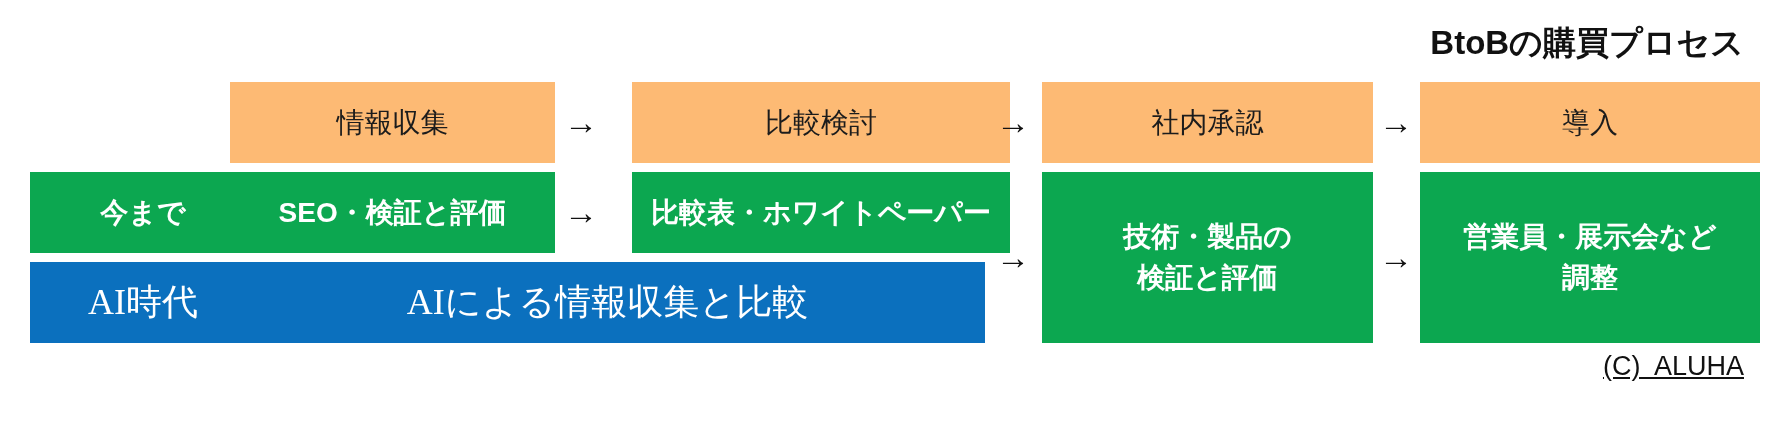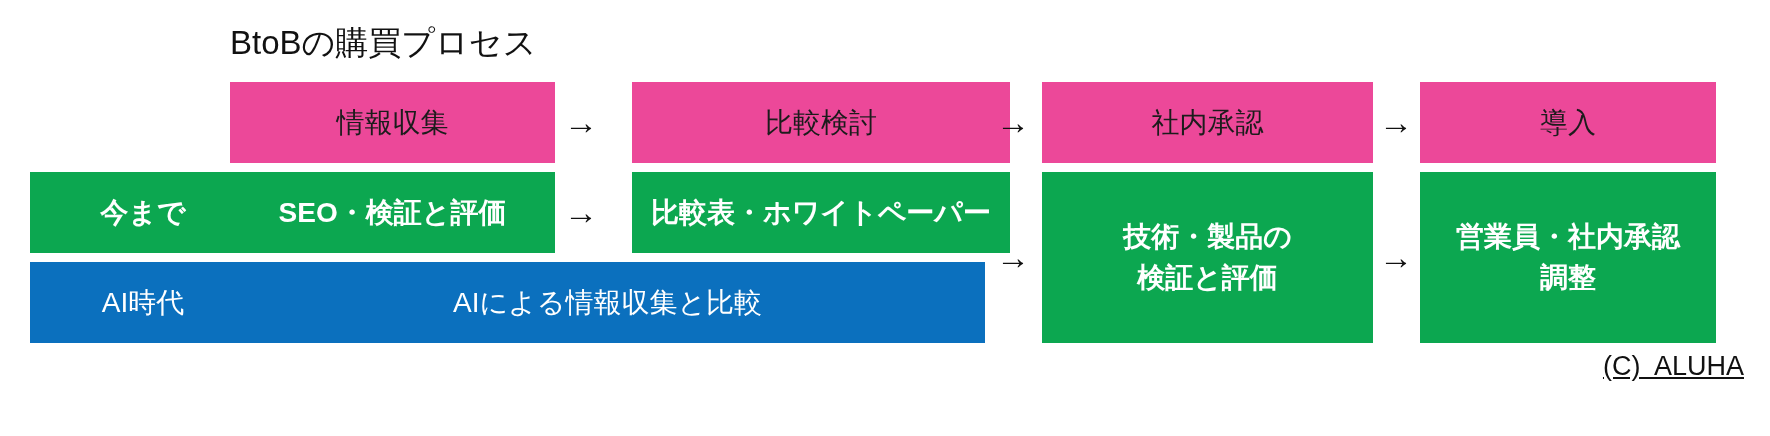--- a/index.html
+++ b/index.html
@@ -14,54 +14,55 @@
     height: 436px;
     background: #ffffff;
     overflow: hidden;
   }
   .title {
     position: absolute;
     left: 230px;
     width: 1514px;
     top: 20px;
     height: 46px;
-    text-align: left;
+    text-align: right;
     font-size: 33px;
     color: #111111;
     line-height: 46px;
-    font-weight: 400;
+    font-weight: 700;
   }
   .box {
     position: absolute;
     display: flex;
     flex-direction: column;
     align-items: center;
     justify-content: center;
     text-align: center;
     box-sizing: border-box;
   }
   .stage {
     top: 82px;
     height: 81px;
-    background: #ec4899;
+    background: #fdba74;
     color: #1c1c1c;
     font-size: 28px;
     font-weight: 400;
   }
   .green {
     background: #0ca750;
     color: #ffffff;
     font-size: 28px;
     font-weight: 700;
   }
   .blue {
     background: #0b70be;
     color: #ffffff;
-    font-size: 28px;
+    font-size: 36px;
     font-weight: 400;
+    font-family: Liberation Serif, serif;
   }
   .row-era { top: 172px; height: 81px; }
   .row-ai  { top: 262px; height: 81px; }
   .merged  { top: 172px; height: 171px; line-height: 1.45; }
   .arrow {
     position: absolute;
     transform: translate(-50%, -50%);
     font-size: 34px;
     color: #111111;
     line-height: 1;
@@ -73,21 +74,21 @@
     font-size: 27px;
     color: #111111;
     white-space: pre;
     text-decoration: underline;
   }
   
   .col-label { left: 30px;  width: 226px; }
   .col1      { left: 230px; width: 325px; }
   .col2      { left: 607px; width: 378px; margin-left: 25px; }
   .col3      { left: 1042px; width: 331px; }
-  .col4      { left: 1420px; width: 296px; }
+  .col4      { left: 1420px; width: 340px; }
   .col-span12 { left: 230px; width: 755px; }
 </style>
 </head>
 <body>
 
 <div class="canvas">
 
   <div class="title">BtoBの購買プロセス</div>
 
   <div class="box stage col1">
@@ -124,21 +125,21 @@
   </div>
   <div class="box blue row-ai col-span12">
     <span>AIによる情報収集と比較</span>
   </div>
 
   <div class="box green merged col3">
     <div>技術・製品の</div>
     <div>検証と評価</div>
   </div>
   <div class="box green merged col4">
-    <div>営業員・社内承認</div>
+    <div>営業員・展示会など</div>
     <div>調整</div>
   </div>
 
   <span class="arrow" style="left:1013px; top:257px;">→</span>
   <span class="arrow" style="left:1396px; top:257px;">→</span>
 
   <div class="copyright">(C)  ALUHA</div>
 
 </div>
 

